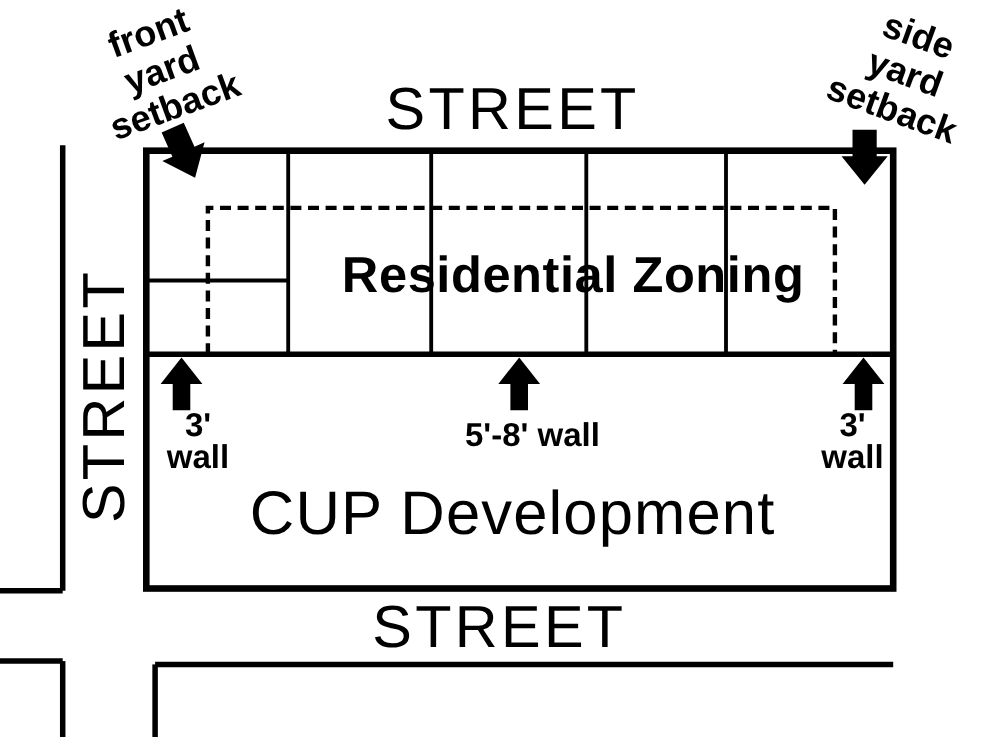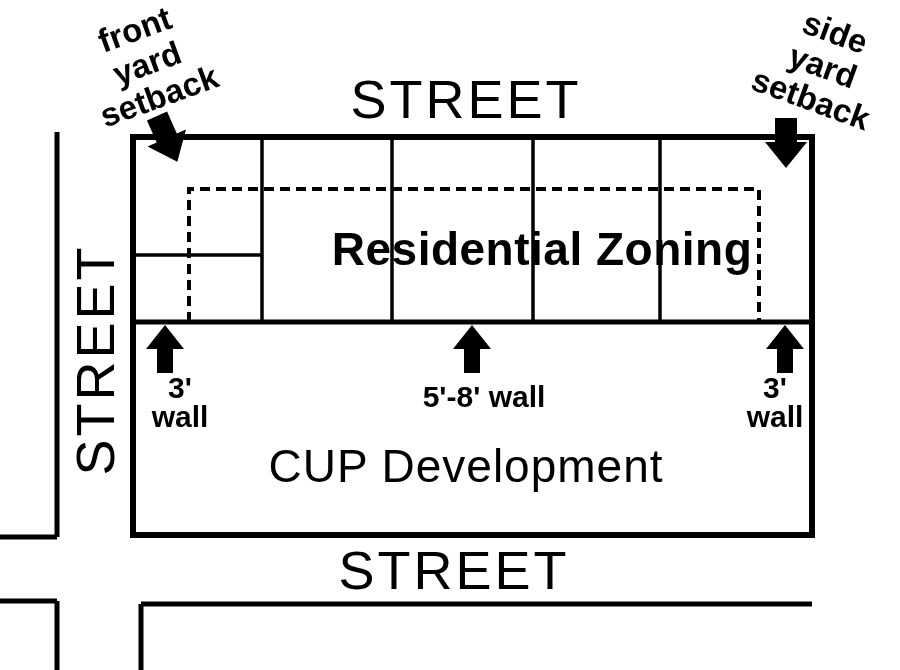--- a/index.html
+++ b/index.html
@@ -22,24 +22,23 @@
     font-size:54px;
     font-weight:400;
     letter-spacing:3px;
     line-height:1;
   }
   .zone-title{
     font-size:46px;
     font-weight:700;
     letter-spacing:0.5px;
     line-height:1;
-    margin-left:21px;
   }
   .cup-title{
-    font-size:46px;
+    font-size:56px;
     font-weight:400;
     letter-spacing:1px;
     line-height:1;
   }
   .setback-label{
     font-size:33px;
     font-weight:700;
     line-height:1.08;
   }
   .setback-label span{display:block;}

